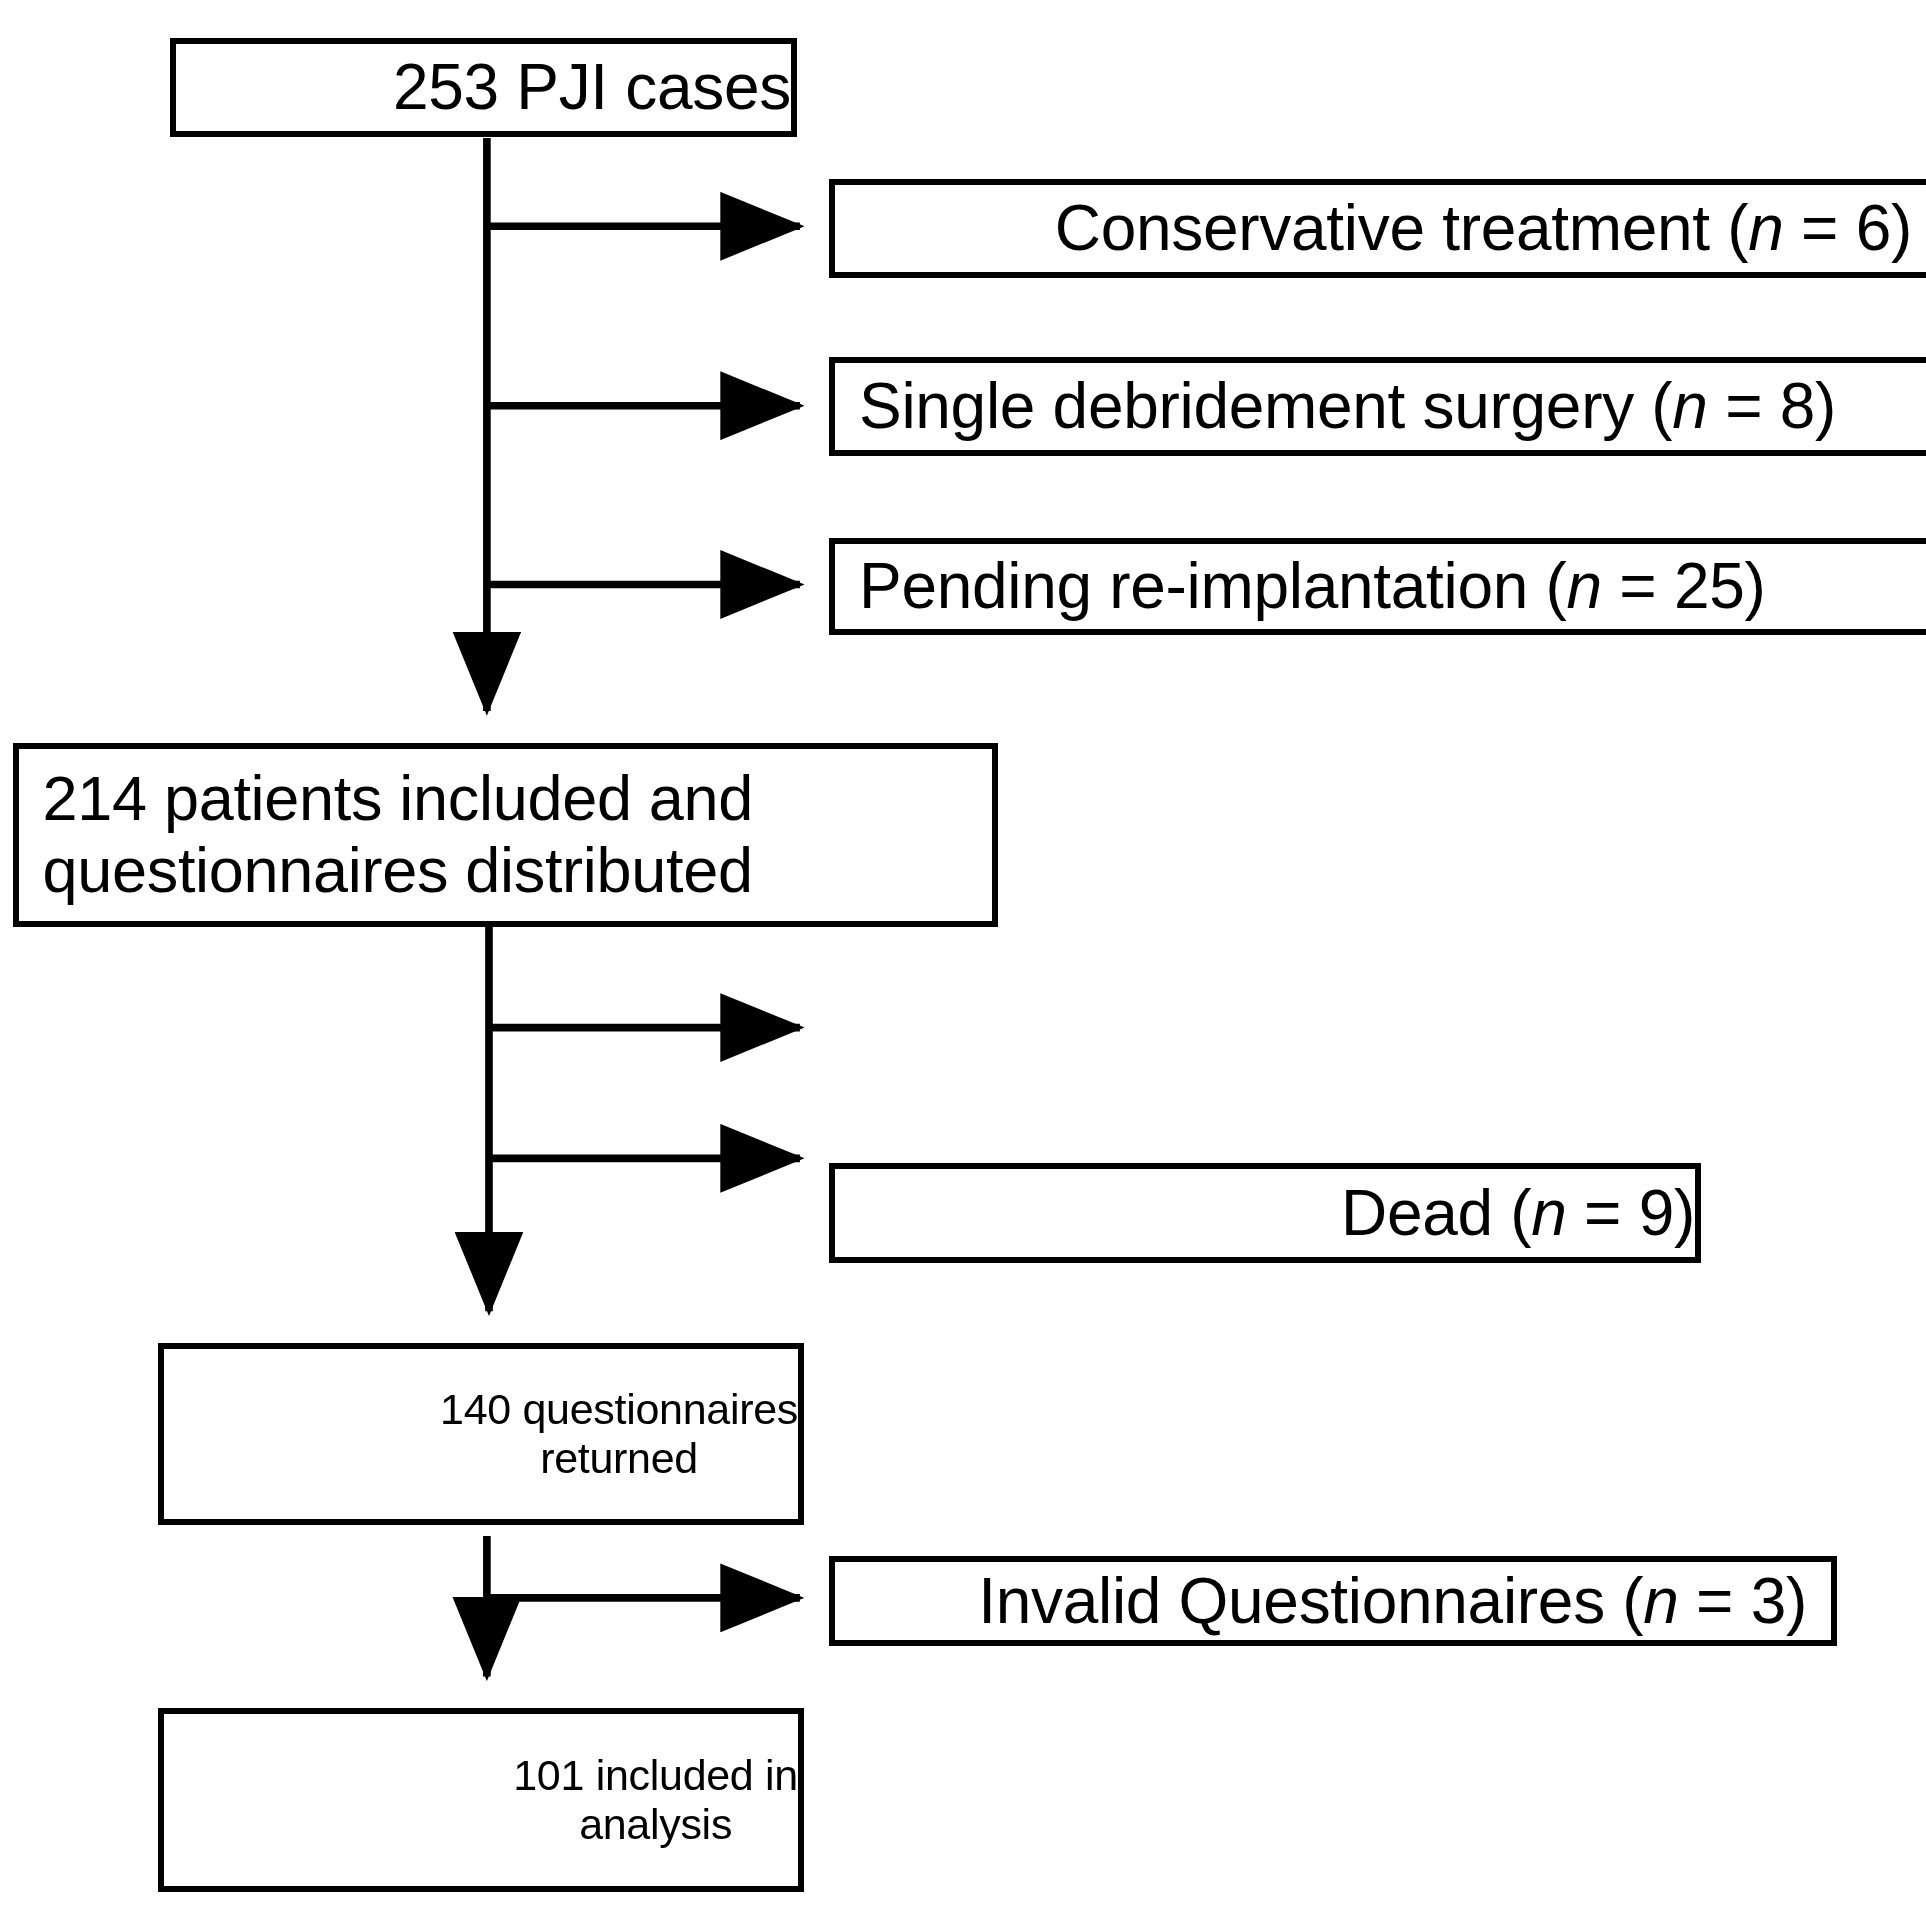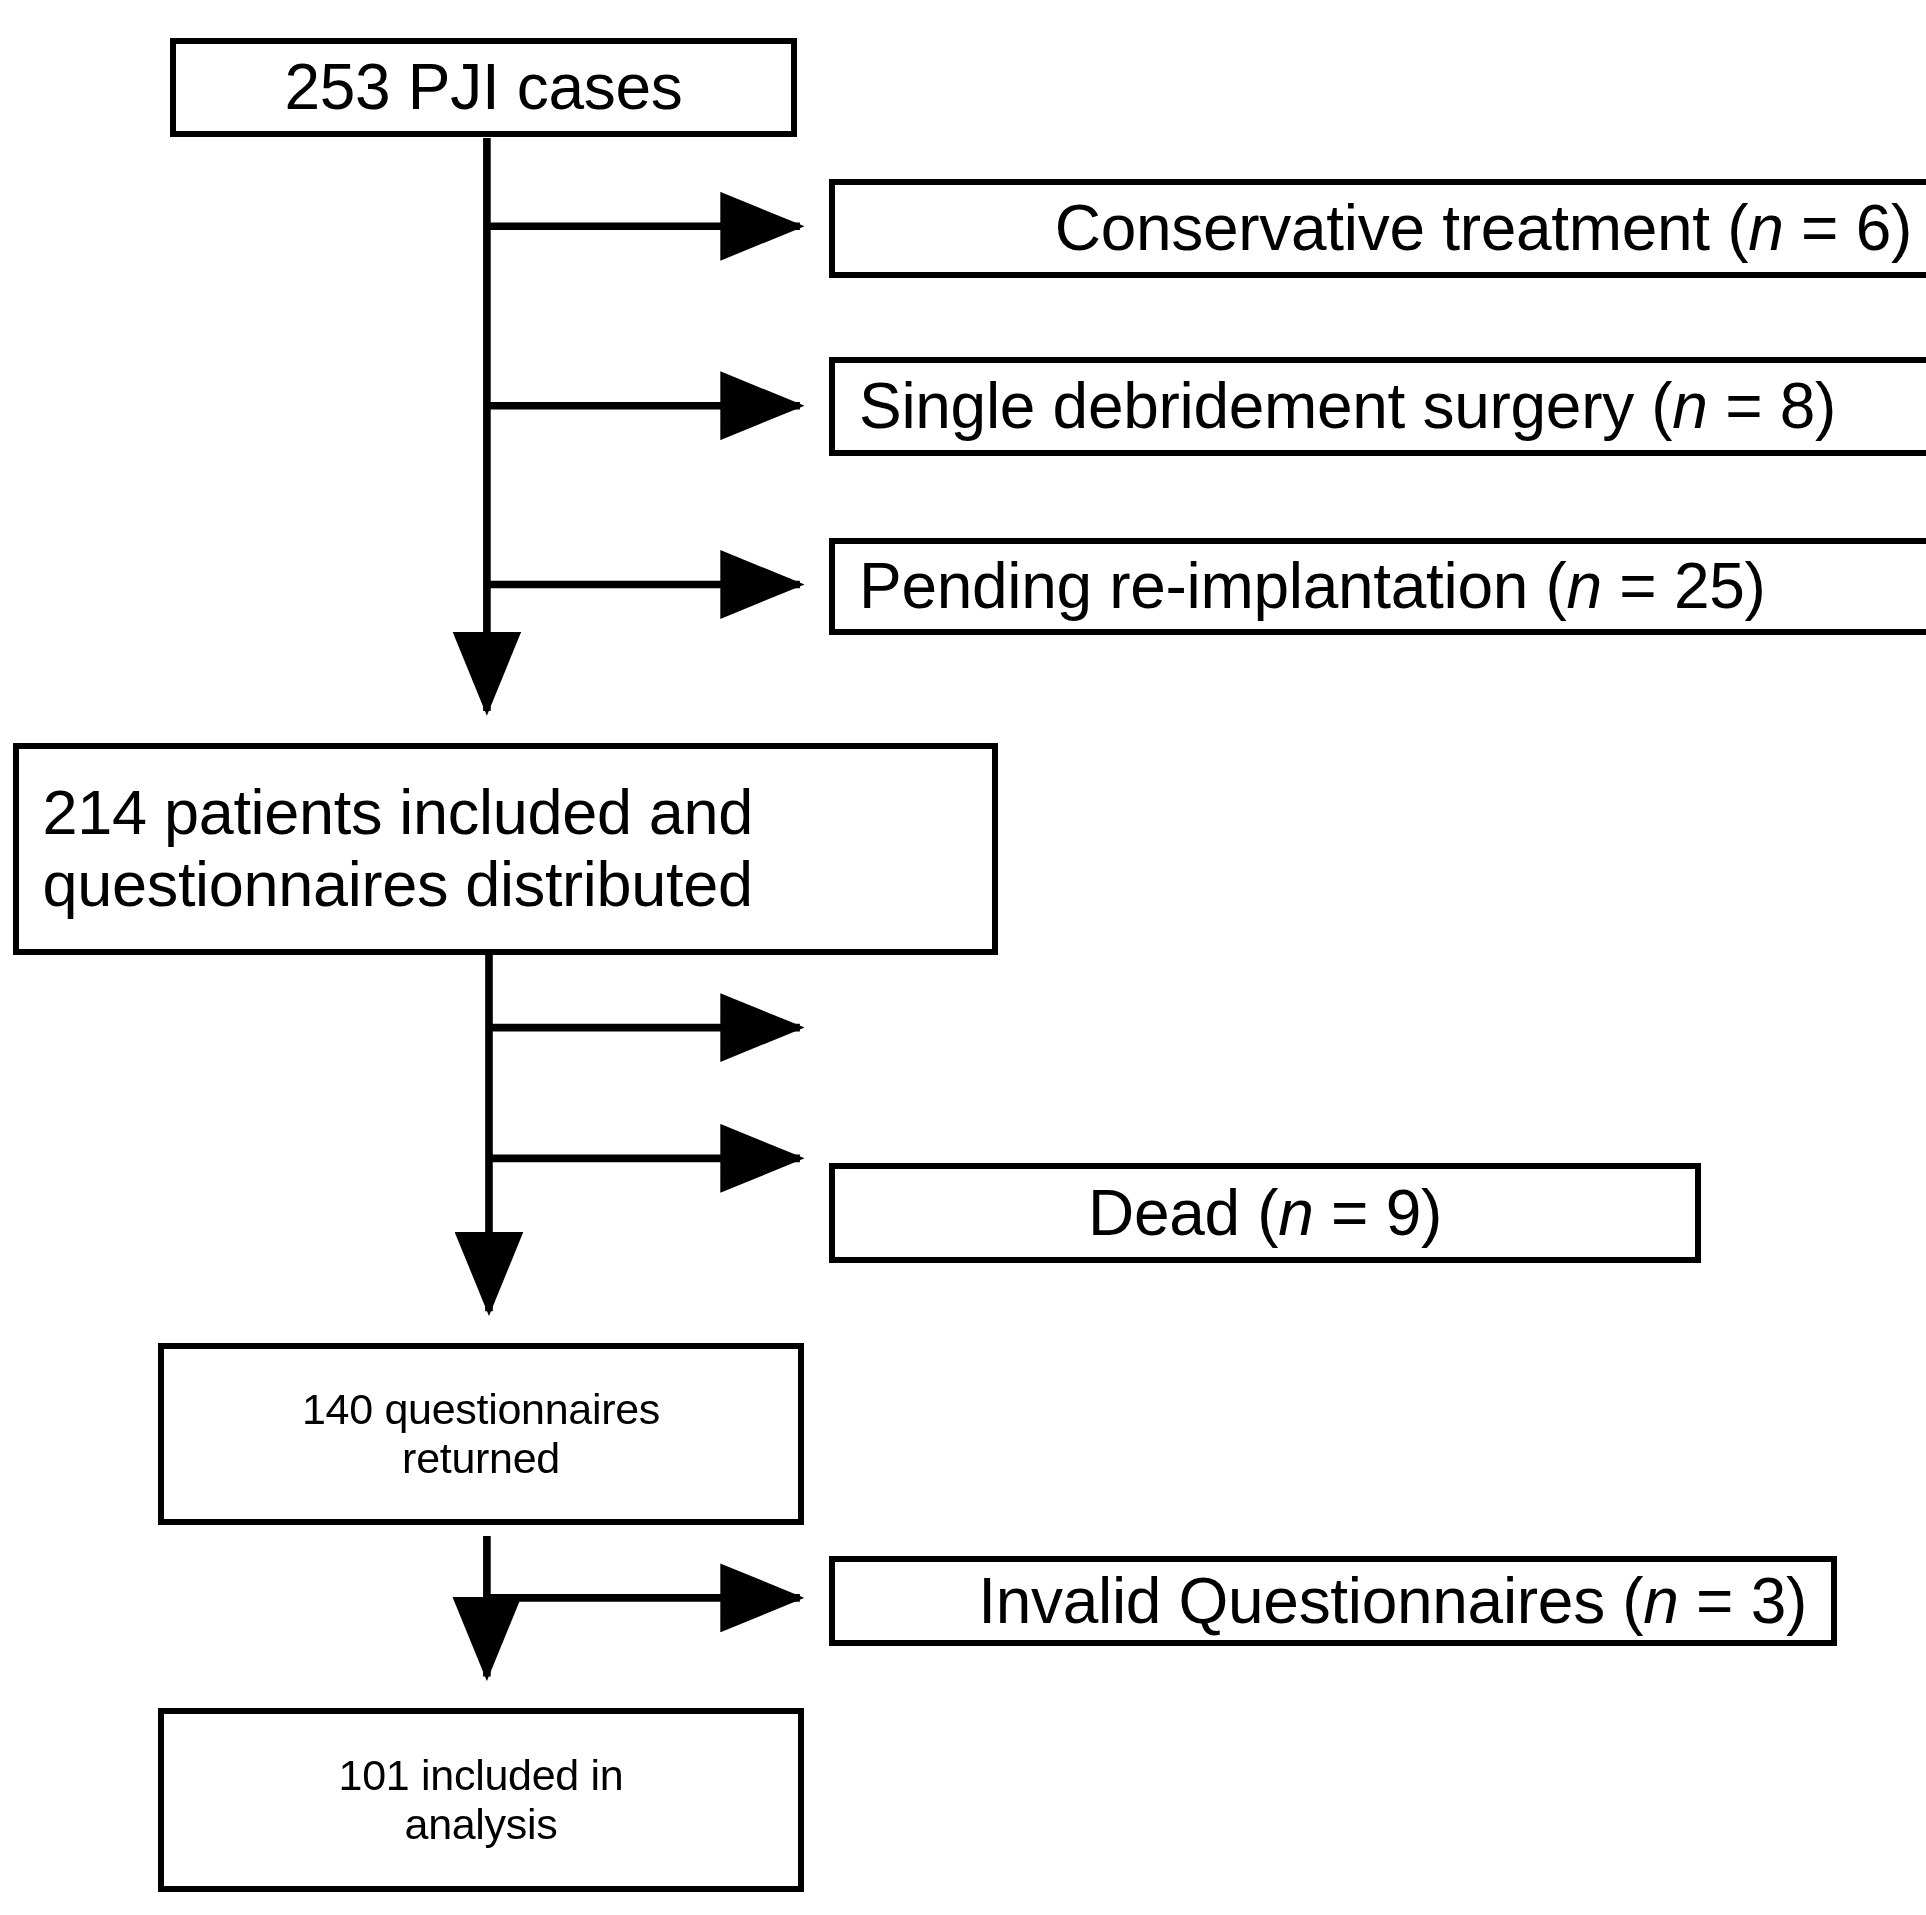--- a/index.html
+++ b/index.html
@@ -23,21 +23,21 @@
     border: 6.3px solid #000000;
     background: #ffffff;
     display: flex;
     align-items: center;
     color: #000000;
     font-size: 64px;
     line-height: 1.14;
     letter-spacing: -0.3px;
     white-space: pre-line;
   }
-  .node.center  { justify-content: center; text-align: center; }
+  .node.center  { justify-content: flex-end; text-align: center; }
   .node.lead    { justify-content: flex-start; text-align: left; padding-left: 24px; }
   .node.trail   { justify-content: flex-end; text-align: right; padding-right: 24px; }
   .node .txt { display: block; }
   .node em {
     font-style: italic;
   }
 
   
   #connectors {
     position: absolute;
@@ -46,21 +46,21 @@
     width: 1926px;
     height: 1916px;
     pointer-events: none;
   }
 
   
   #n-pji       { left: 170px;  top: 38px;   width: 627px;  height: 99px; }
   #n-cons      { left: 829px; top: 179px;  width: 1113px; height: 99px; }
   #n-debr      { left: 829px; top: 357px;  width: 1113px; height: 99px; }
   #n-pend      { left: 829px; top: 538px;  width: 1113px; height: 97px; }
-  #n-incl214   { left: 12.5px;   top: 743px; width: 985px; height: 212px; align-items: center; }
+  #n-incl214   { left: 12.5px;   top: 743px; width: 985px; height: 184px; align-items: center; }
   #n-noans     { left: 829px; top: 1007px; width: 748px; height: 98px; }
   #n-dead      { left: 829px; top: 1163px; width: 872px; height: 100px; }
   #n-ret140    { left: 158px;  top: 1343px; width: 646px;  height: 182px; }
   #n-invalid   { left: 829px; top: 1556px; width: 1008px; height: 90px; }
   #n-final137  { left: 158px;  top: 1708px; width: 646px;  height: 184px; }
 
   #n-incl214 { font-size: 63px; }
   #n-ret140, #n-final137 { font-size: 43px; }
 </style>
 </head>

